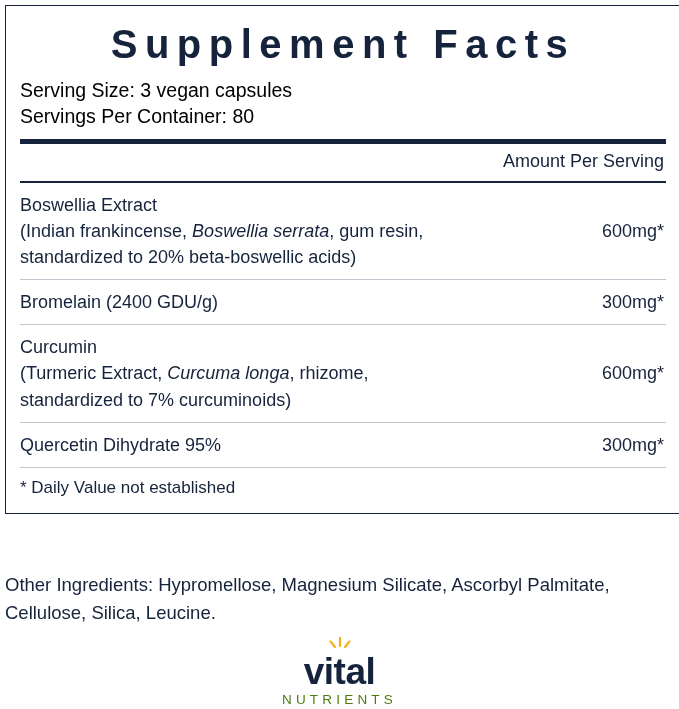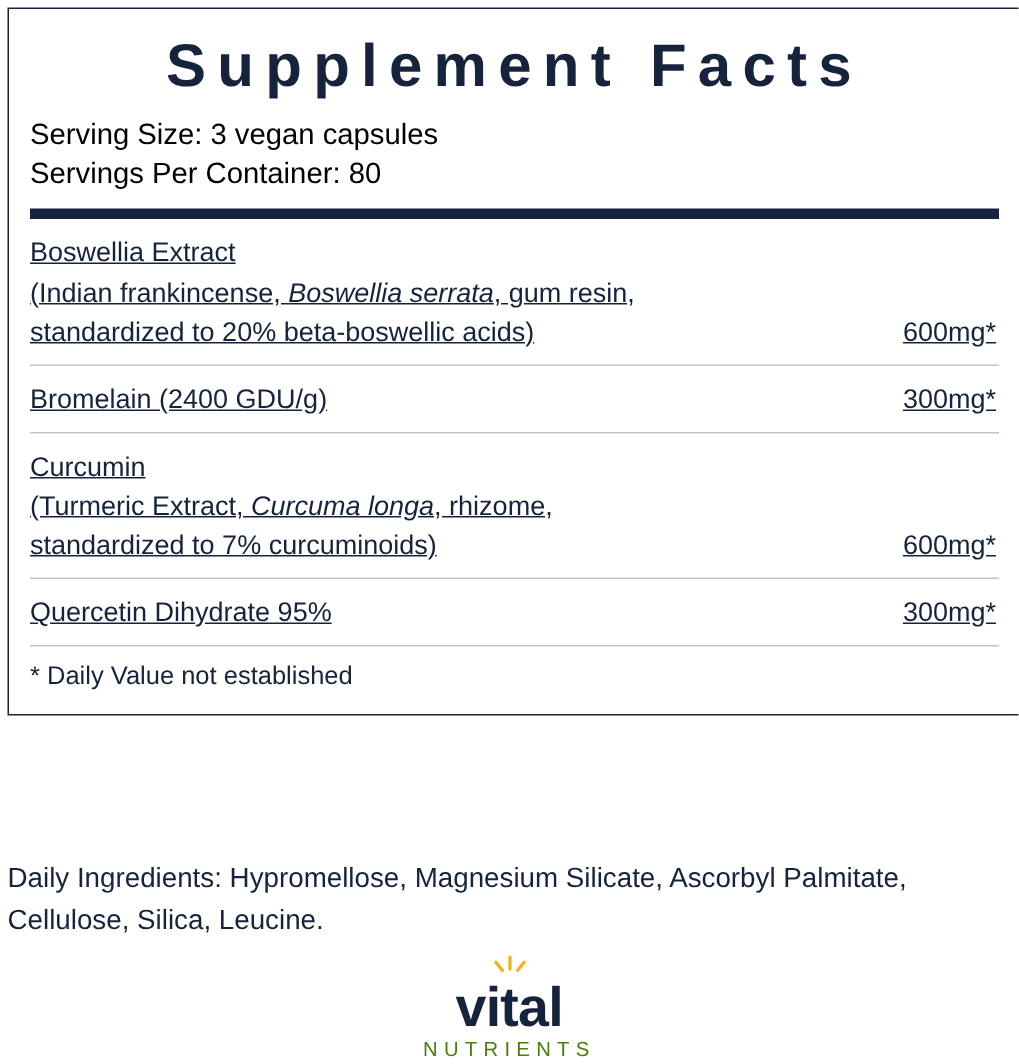--- a/index.html
+++ b/index.html
@@ -66,24 +66,23 @@
     text-align: right;
     font-size: 18px;
     line-height: 1.2;
     padding: 7px 2px 8px 0;
     color: #16233c;
   }
 
   .row {
     display: flex;
     justify-content: space-between;
-    align-items: flex-end;
+    align-items: center;
     padding: 9px 2px 9px 0;
     gap: 12px;
-    text-decoration: underline;
   }
   .row .name {
     font-size: 18px;
     line-height: 1.45;
     color: #16233c;
     flex: 1 1 auto;
   }
   .row .name .sub {
     display: block;
   }
@@ -156,20 +155,21 @@
 
   <div class="panel">
 
     <div class="sf-title">Supplement Facts</div>
 
     <div class="serving-line">Serving Size: 3 vegan capsules</div>
     <div class="serving-line">Servings Per Container: 80</div>
 
     <div class="rule-thick"></div>
 
+    <div class="amount-header">Amount Per Serving</div>
 
     <div class="rule-medium"></div>
 
     <div class="row">
       <div class="name">
         <span>Boswellia Extract</span>
         <span class="sub"><span>(Indian frankincense, </span><em>Boswellia serrata</em><span>, gum resin,</span></span>
         <span class="sub">standardized to 20% beta-boswellic acids)</span>
       </div>
       <div class="amt">600mg*</div>
@@ -204,21 +204,21 @@
       <div class="amt">300mg*</div>
     </div>
 
     <div class="rule-thin"></div>
 
     <div class="footnote">* Daily Value not established</div>
 
   </div>
 
   <div class="other">
-    <div>Daily Ingredients: Hypromellose, Magnesium Silicate, Ascorbyl Palmitate,</div>
+    <div>Other Ingredients: Hypromellose, Magnesium Silicate, Ascorbyl Palmitate,</div>
     <div>Cellulose, Silica, Leucine.</div>
   </div>
 
   <div class="logo">
     <div class="spark">
       <svg width="26" height="18" viewBox="0 0 26 18" aria-hidden="true">
         <g stroke="#f2b21c" stroke-width="2.2" stroke-linecap="round">
           <line x1="13" y1="1" x2="13" y2="9"></line>
           <line x1="3.5" y1="4.5" x2="8" y2="10"></line>
           <line x1="22.5" y1="4.5" x2="18" y2="10"></line>

